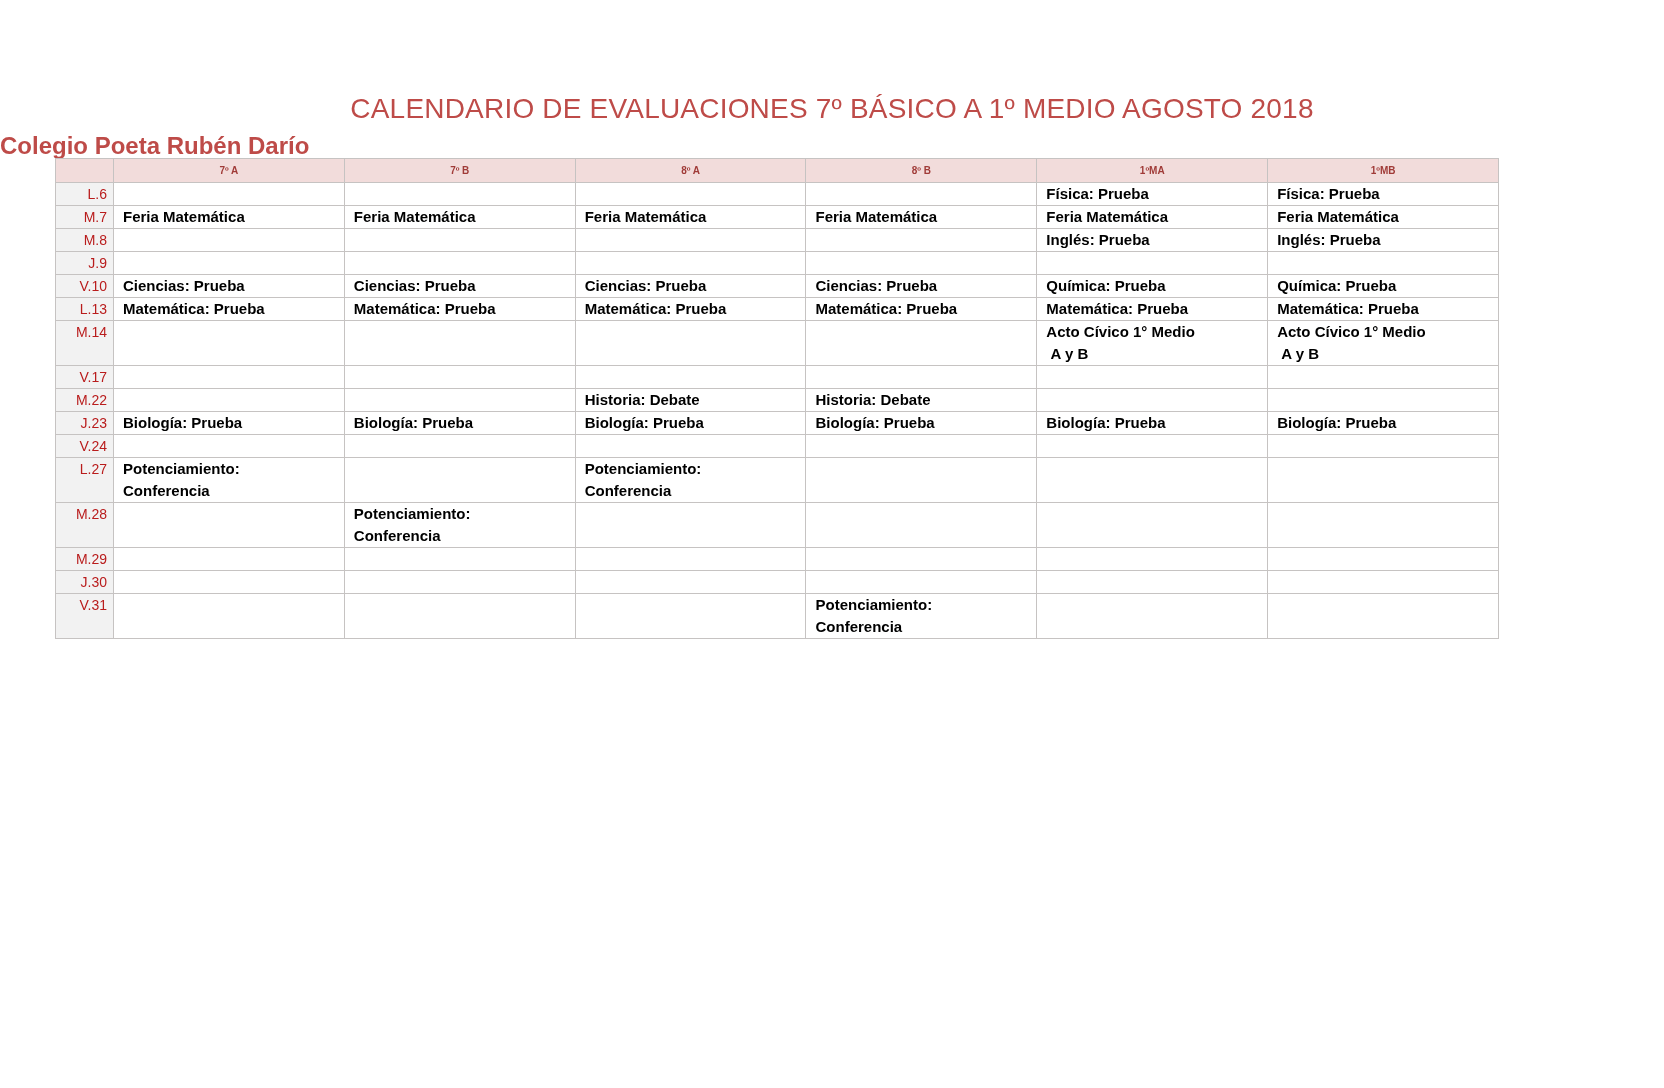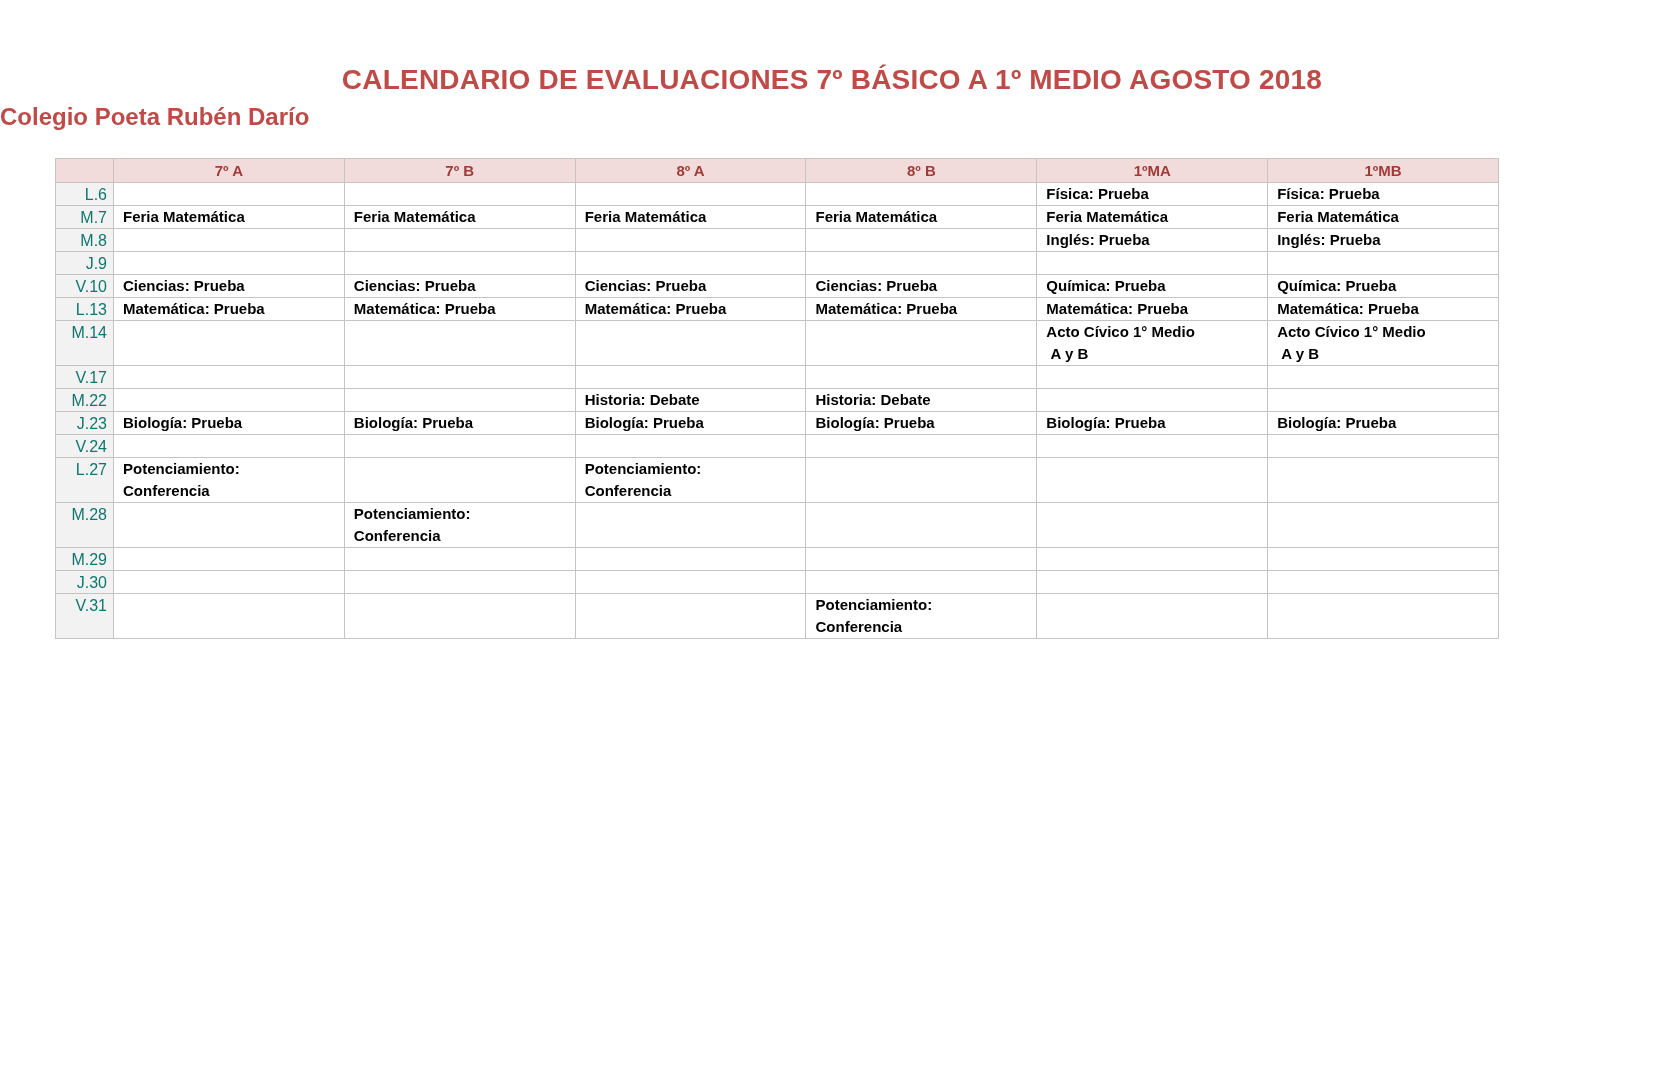--- a/index.html
+++ b/index.html
@@ -3,25 +3,25 @@
 <meta charset="utf-8">
 <style>
   * { margin:0; padding:0; box-sizing:border-box; }
   html,body { background:#ffffff; }
   body {
     width:1664px; height:1088px;
     font-family:"Liberation Sans", sans-serif;
     position:relative; overflow:hidden;
   }
   .page-title {
-    margin-top:64px;
+    margin-top:93px;
     text-align:center;
     color:#BE4B48;
     font-size:28px;
-    font-weight:700;
+    font-weight:400;
     letter-spacing:0.2px;
   }
   .page-subtitle {
     margin-top:7px;
     color:#BE4B48;
     font-size:24px;
     font-weight:700;
   }
   table.calendar {
     position:absolute;
@@ -34,29 +34,29 @@
   .calendar th, .calendar td {
     border:1px solid #C6C3C2;
     overflow:hidden;
   }
   .calendar thead tr { height:24px; }
   .calendar tbody tr { height:23px; }
   .calendar tbody tr.tall { height:45px; }
   .calendar th {
     background:#F2DCDB;
     color:#A03B38;
-    font-size:15px;
+    font-size:10px;
     font-weight:700;
     text-align:center;
     vertical-align:middle;
   }
   .calendar td.rowlabel {
     background:#F2F2F2;
-    color:#0f766e;
-    font-size:16px;
+    color:#b91c1c;
+    font-size:14px;
     font-weight:400;
     text-align:right;
     padding:1px 6px 0 0;
     vertical-align:top;
     line-height:21px;
   }
   .calendar td.cell {
     background:#ffffff;
     color:#000000;
     font-size:15px;

